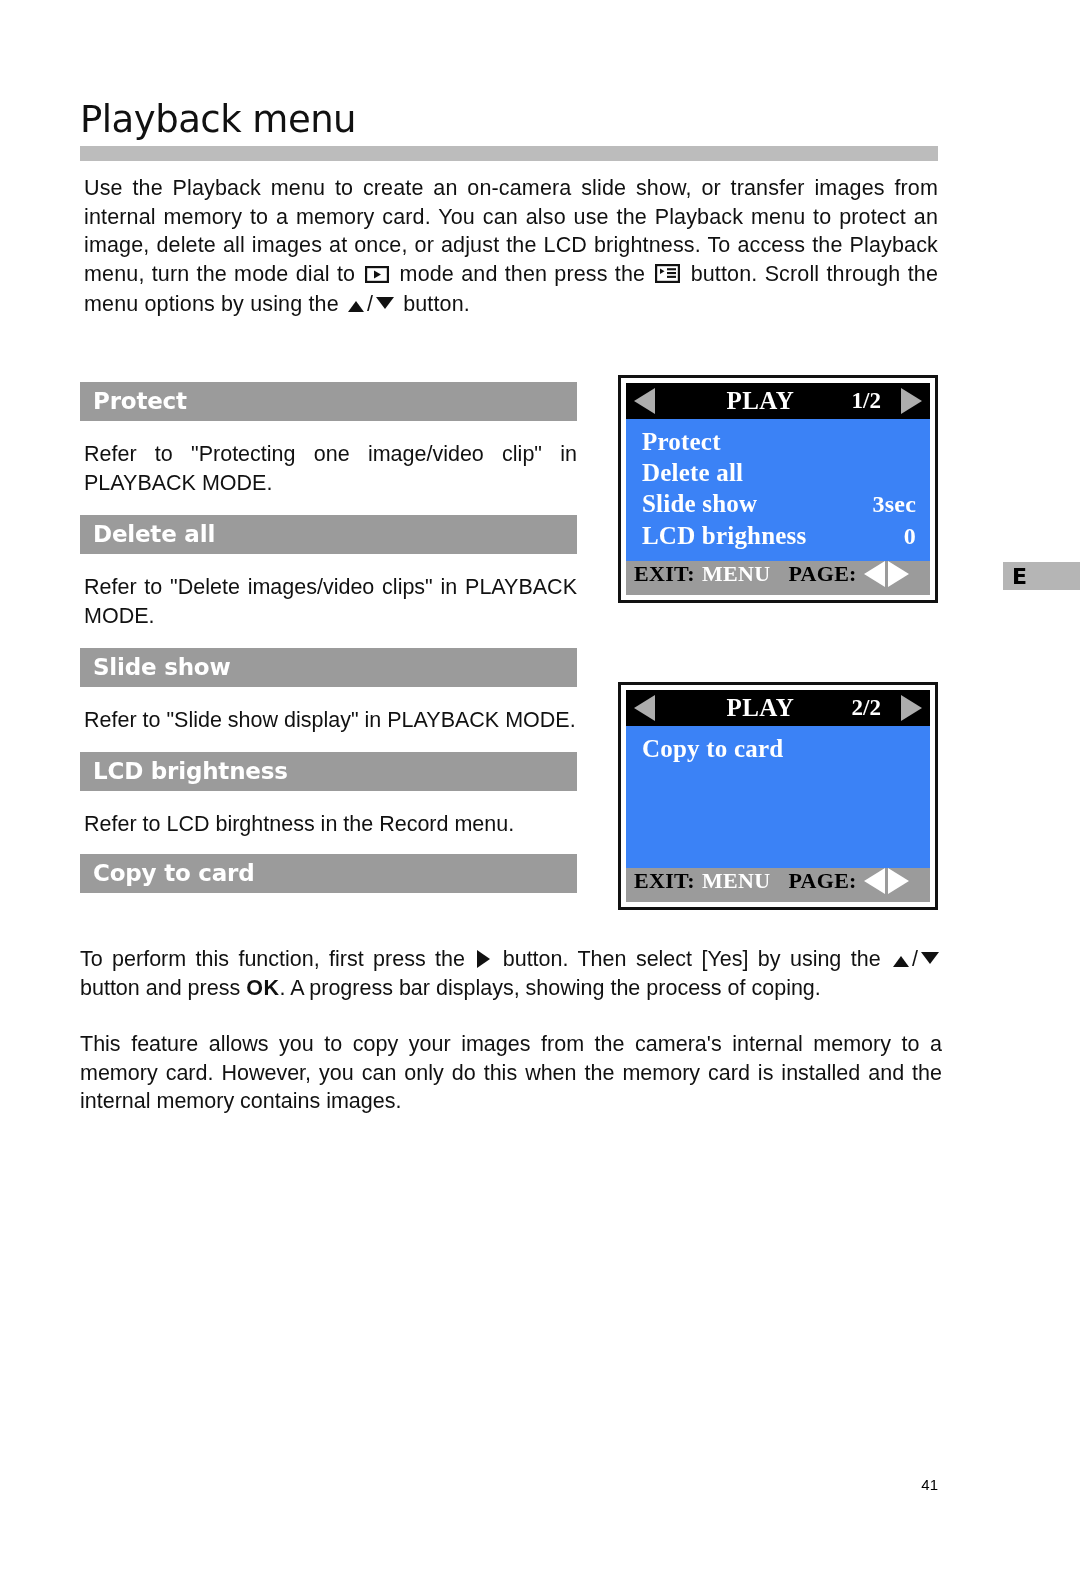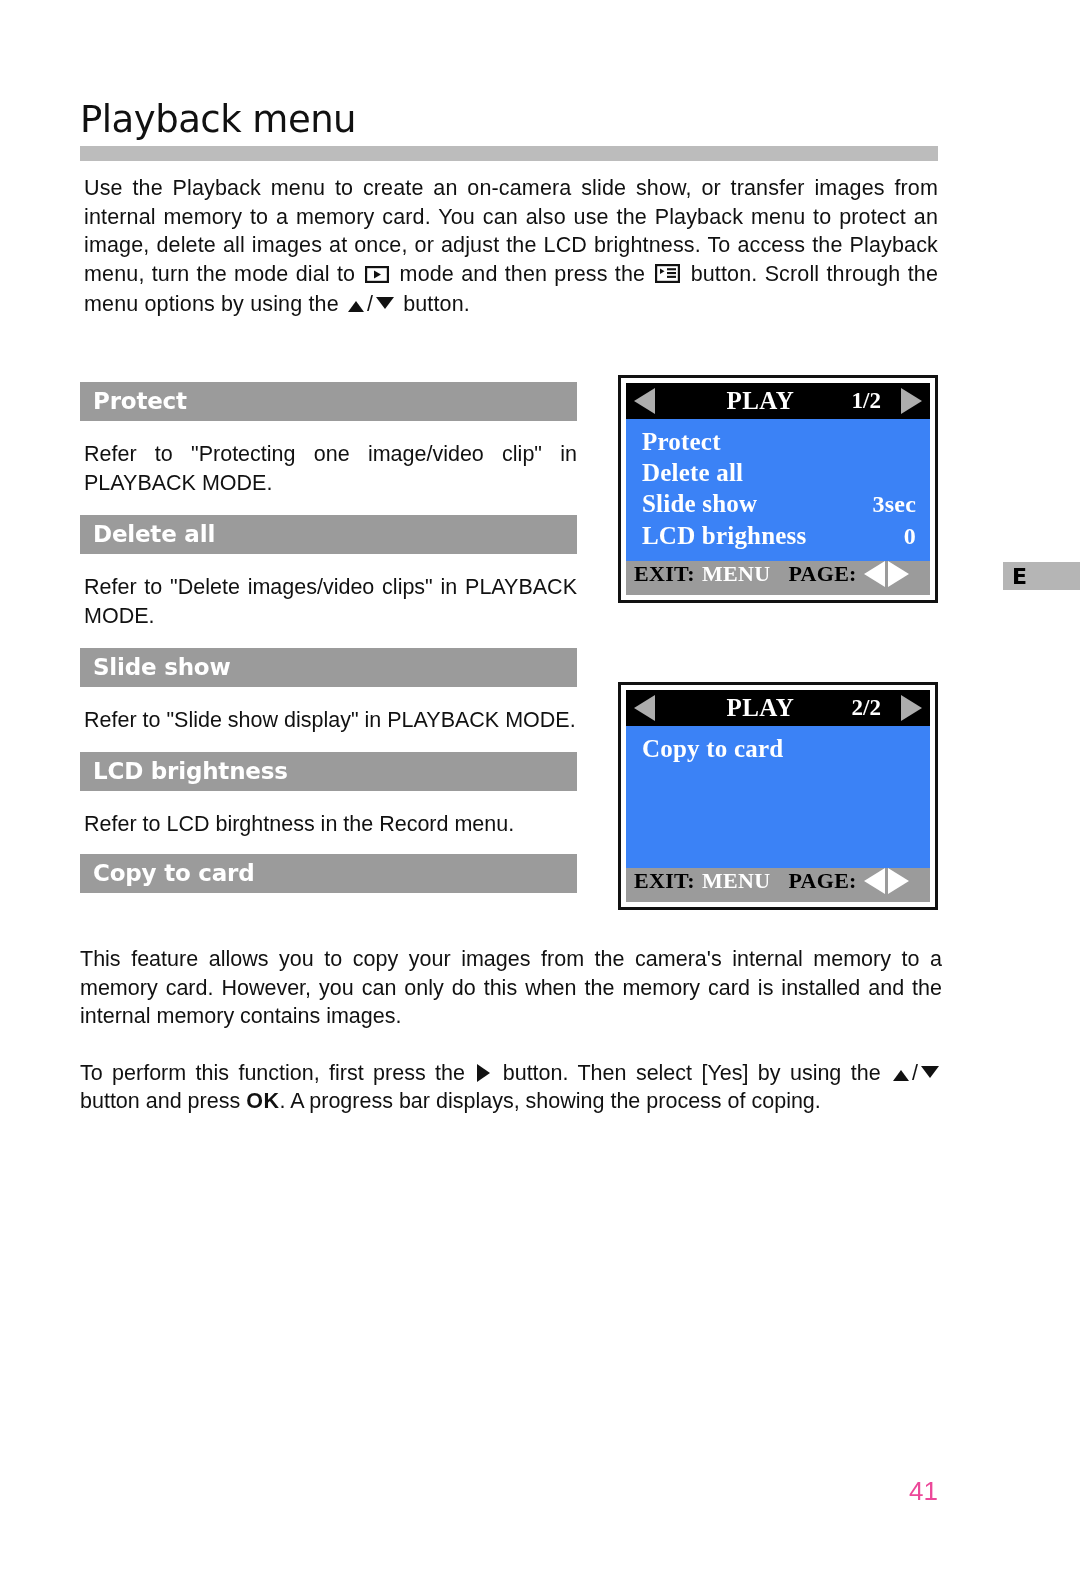--- a/index.html
+++ b/index.html
@@ -262,22 +262,22 @@
     padding-left: 9px;
   }
 
   
   .page-number {
     position: absolute;
     left: 80px;
     top: 1476px;
     width: 858px;
     text-align: right;
-    font-size: 26px;
-    color: #ec4899;
+    font-size: 15px;
+    color: #000000;
   }
 </style>
 </head>
 <body>
 
 <div class="page">
 
   <div class="title-block">
     <h1 class="page-title">Playback menu</h1>
     <div class="title-rule"></div>
@@ -401,26 +401,26 @@
         <span class="ft-page">PAGE:</span>
         <span class="arr-left-white"></span>
         <span class="arr-right-white"></span>
       </div>
     </div>
   </div>
 
   <div class="edge-tab">E</div>
 
   <div class="bottom-text">
-    <p>This feature allows you to copy your images from the camera's internal memory to a memory card. However, you can only do this when the memory card is installed and the internal memory contains images.</p>
     <p>
       <span>To perform this function, first press the</span>
       <span class="tri-right"></span>
       <span>button. Then select [Yes] by using the</span>
       <span class="tri-up"></span><span>/</span><span class="tri-down"></span>
       <span>button and press</span>
       <span class="ok-bold">OK</span><span>. A progress bar displays, showing the process of coping.</span>
     </p>
+    <p>This feature allows you to copy your images from the camera's internal memory to a memory card. However, you can only do this when the memory card is installed and the internal memory contains images.</p>
   </div>
 
   <div class="page-number">41</div>
 
 </div>
 
 </body></html>

